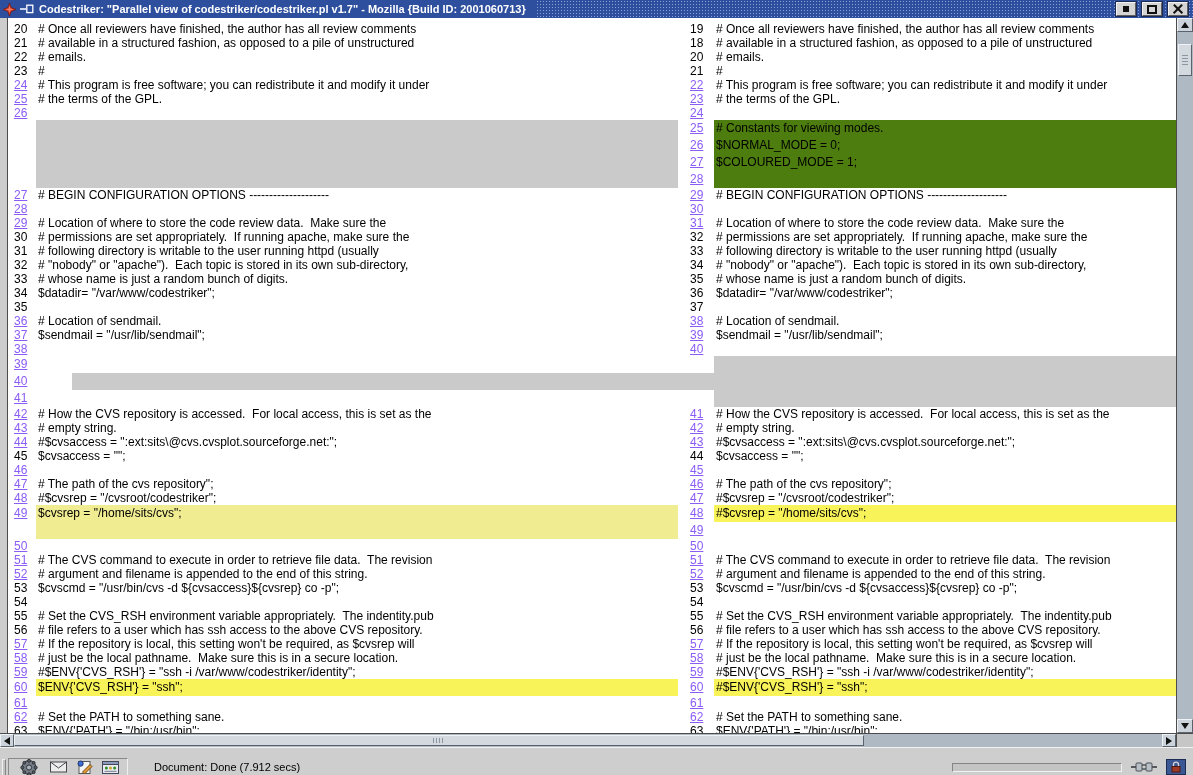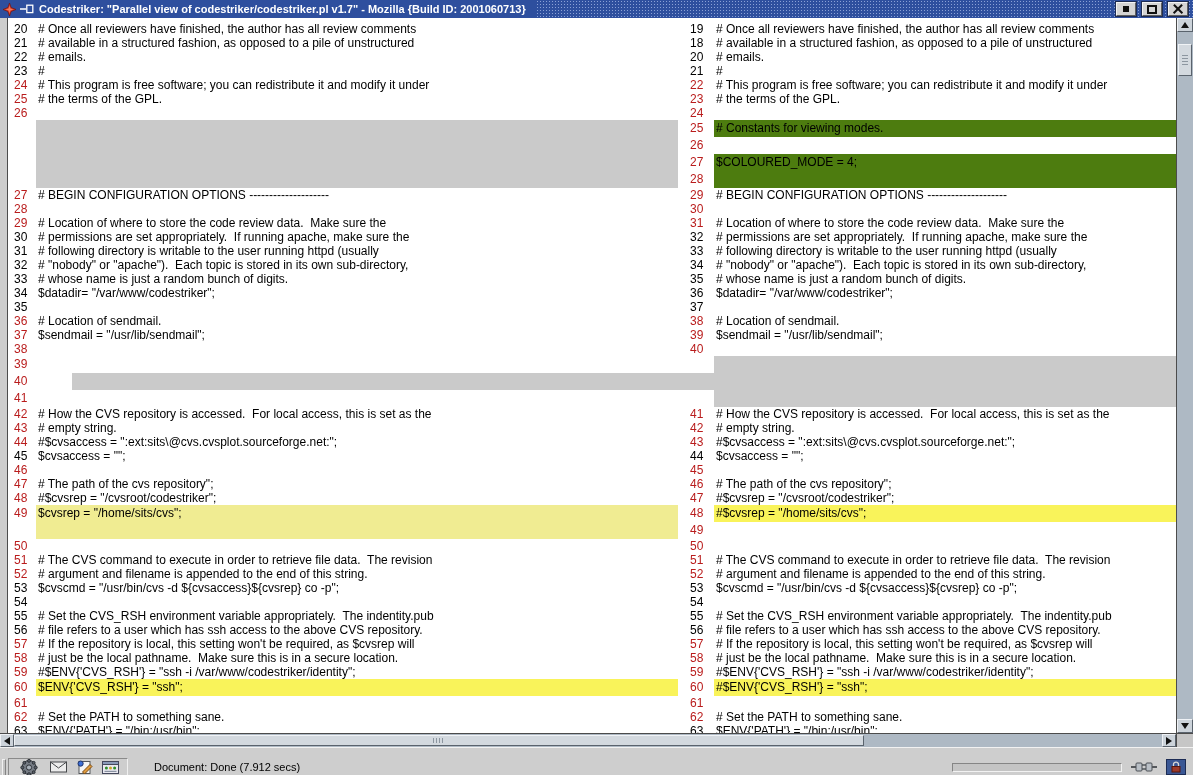--- a/index.html
+++ b/index.html
@@ -32,21 +32,21 @@
   .leftframe { width:8px; flex:none; background:#cdcdcd; border-right:1px solid #4c4c4c; }
   .diff { flex:1; overflow:hidden; padding-top:4px; font-size:12px; }
 
   .row { display:flex; height:14px; line-height:14px; }
   .row.hl { height:17px; line-height:17px; }
   .lnum { width:28px; padding-left:6px; flex:none; white-space:pre; overflow:hidden; color:#000; }
   .lcode { width:642px; padding-left:2px; flex:none; white-space:pre; overflow:hidden; color:#000; }
   .gap { width:10px; flex:none; }
   .rnum { width:26px; padding-left:2px; flex:none; white-space:pre; overflow:hidden; color:#000; }
   .rcode { flex:1; padding-left:2px; white-space:pre; overflow:hidden; color:#000; }
-  .link { color:#b91c1c; cursor:pointer; }
+  .link { color:#8b5cf6; text-decoration:underline; cursor:pointer; }
   .bg-gray { background:#cacaca; }
   .bg-green { background:#4d7c0f; }
   .bg-red { background:#4d7c0f;margin-top:24px; }
   .bg-yellow { background:#f9f35a; }
   .bg-pale { background:#f0ec92; }
 
   
   .vscroll { width:17px; flex:none; background:#aeb9c4; border-left:1px solid #4c4c4c; display:flex; flex-direction:column; }
   .sbtn { height:14px; flex:none; background:#ccd3da; border:1px solid; border-color:#eef1f5 #5a636d #5a636d #eef1f5;
     display:flex; align-items:center; justify-content:center; cursor:pointer; }
@@ -181,28 +181,29 @@
     <span class="gap"></span>
     <span class="rnum link">25</span>
     <span class="rcode bg-green"># Constants for viewing modes.</span>
   </div>
 
   <div class="row hl">
     <span class="lnum"></span>
     <span class="lcode bg-gray"></span>
     <span class="gap"></span>
     <span class="rnum link">26</span>
+    <span class="rcode bg-green">$NORMAL_MODE = 0;</span>
   </div>
 
   <div class="row hl">
     <span class="lnum"></span>
     <span class="lcode bg-gray"></span>
     <span class="gap"></span>
     <span class="rnum link">27</span>
-    <span class="rcode bg-green">$COLOURED_MODE = 4;</span>
+    <span class="rcode bg-green">$COLOURED_MODE = 1;</span>
   </div>
 
   <div class="row hl">
     <span class="lnum"></span>
     <span class="lcode bg-gray"></span>
     <span class="gap"></span>
     <span class="rnum link">28</span>
     <span class="rcode bg-green"></span>
   </div>
 

